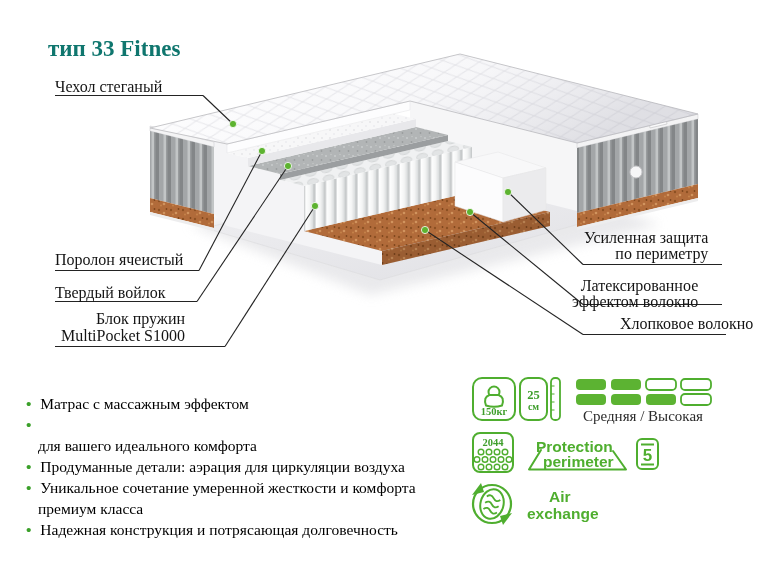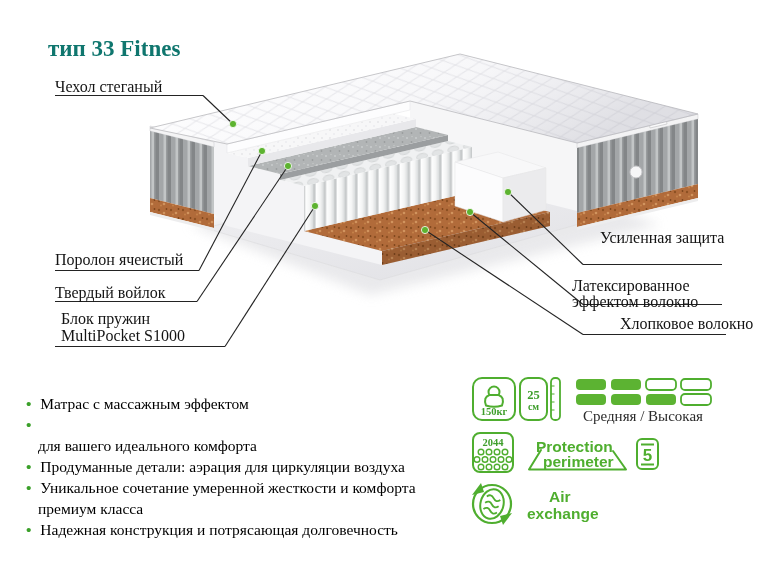--- a/index.html
+++ b/index.html
@@ -1,20 +1,20 @@
 <!DOCTYPE html>
 <html><head>
 <meta charset="utf-8">
 <style>
   html,body{margin:0;padding:0;background:#ffffff;}
   .stage{position:relative;width:768px;height:568px;background:#ffffff;overflow:hidden;
          font-family:"Liberation Serif",serif;}
   .stage svg{position:absolute;left:0;top:0;}
   .title{position:absolute;left:48px;top:36px;font:bold 23px "Liberation Serif",serif;color:#0f766e;white-space:nowrap;}
-  .lbl{position:absolute;font:16px/16.5px "Liberation Serif",serif;color:#141414;white-space:nowrap;}
+  .lbl{position:absolute;font:16px/16.5px "Liberation Serif",serif;color:#141414;white-space:nowrap;text-align:right;}
   .lbl div:empty{display:none;}
   .features{position:absolute;left:26px;top:393px;width:430px;font:15.5px/21px "Liberation Serif",serif;color:#000000;}
   .feature::before{content:"\2022";color:#3ba02a;margin-right:5px;font-weight:bold;}
   .feature-main{display:inline;}
   .feature-cont{display:block;padding-left:12px;}
   .feature-cont:empty{display:none;}
   
   .bnum{font:bold 10.5px "Liberation Serif",serif;fill:#3f9e2c;text-anchor:middle;}
   .bnum25{font:bold 12.5px "Liberation Serif",serif;fill:#3f9e2c;text-anchor:middle;}
   .bnumsm{font:bold 10px "Liberation Serif",serif;fill:#3f9e2c;text-anchor:middle;}
@@ -246,22 +246,23 @@
   <div>Поролон ячеистый</div>
 </div>
 <div class="lbl" style="left:55px;top:285px;">
   <div>Твердый войлок</div>
 </div>
 <div class="lbl" style="left:61px;top:311px;">
   <div>Блок пружин</div>
   <div>MultiPocket S1000</div>
 </div>
 
-<div class="lbl" style="left:600px;top:230px;line-height:15.5px;">
+<div class="lbl" style="left:584px;top:230px;line-height:15.5px;">
   <div>Усиленная защита</div>
+  <div>по периметру</div>
 </div>
 <div class="lbl" style="left:572px;top:270px;line-height:15.5px;margin-top:8px;">
   <div>Латексированное</div>
   <div>эффектом волокно</div>
 </div>
 <div class="lbl" style="left:584px;top:316px;margin-left:36px;">
   <div>Хлопковое волокно</div>
 </div>
 
 <div class="features">

